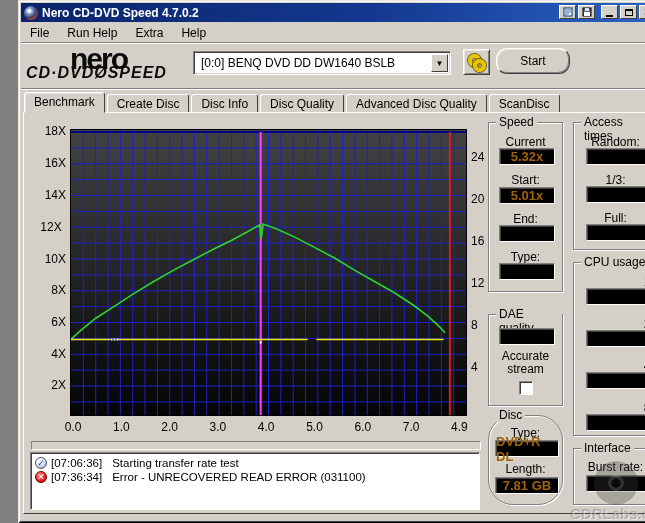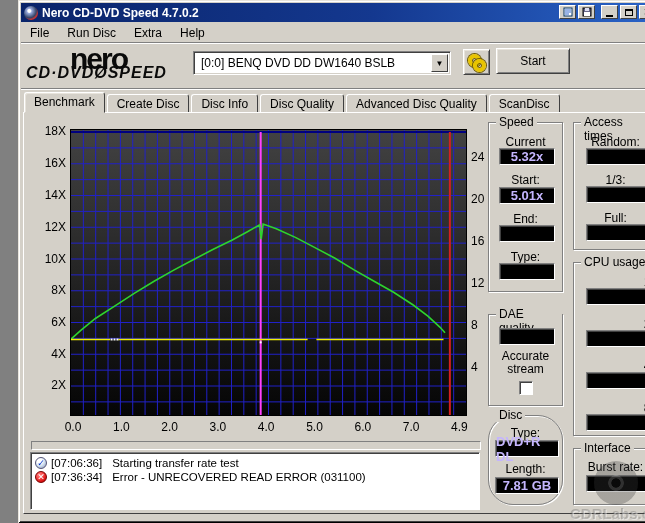--- a/index.html
+++ b/index.html
@@ -41,21 +41,21 @@
   .plot{position:absolute;left:52px;top:129px;width:397px;height:287px;
        background:linear-gradient(#424242 0%,#2e2e2e 35%,#111 80%,#050505 100%);
        border:1px solid #000;}
   .ylab{position:absolute;width:30px;text-align:right;font-size:12px;color:#000;}
   .yrlab{position:absolute;width:24px;text-align:left;font-size:12px;color:#000;}
   .xlab{position:absolute;font-size:12px;color:#000;text-align:center;width:30px;}
   .gbox{position:absolute;border:1px solid #808080;box-shadow:inset 1px 1px 0 #fff,1px 1px 0 #fff;}
   .gbox>.glabel{position:absolute;top:-8px;left:7px;background:#d4d0c8;padding:0 3px;font-size:12px;color:#000;}
   .flabel{position:absolute;width:100%;text-align:center;font-size:12px;color:#000;}
   .fval{position:absolute;background:#000;border:1px solid;border-color:#808080 #fff #fff #808080;
-       box-shadow:inset 1px 1px 0 #404040;color:#c4b5fd;font-size:13px;font-weight:bold;
+       box-shadow:inset 1px 1px 0 #404040;color:#a16207;font-size:13px;font-weight:bold;
        display:flex;align-items:center;justify-content:center;}
   .check{position:absolute;width:14px;height:14px;background:#fff;border:1px solid;
        border-color:#808080 #fff #fff #808080;box-shadow:inset 1px 1px 0 #404040;}
   .progress{position:absolute;left:13px;top:441px;width:450px;height:9px;background:#d4d0c8;
        border:1px solid;border-color:#808080 #fff #fff #808080;}
   .log{position:absolute;left:12px;top:452px;width:450px;height:58px;background:#fff;
        border:1px solid;border-color:#808080 #fff #fff #808080;box-shadow:inset 1px 1px 0 #404040;
        font-size:11.5px;color:#000;padding:3px 2px;}
   .logrow{display:flex;align-items:center;height:14px;white-space:nowrap;}
   .logrow .t{margin-right:10px;}
@@ -104,39 +104,39 @@
         <span style="width:8px;height:7px;border:1px solid #000;border-top-width:2px;display:block"></span>
       </div>
       <div class="tbtn">
         <span style="font-size:12px;line-height:10px;">×</span>
       </div>
     </div>
   </div>
 
   <div class="menubar">
     <span>File</span>
-    <span>Run Disc</span>
+    <span>Run Help</span>
     <span>Extra</span>
     <span>Help</span>
   </div>
   <div class="etch" style="top:42px"></div>
 
   <div class="logo1">nero</div>
   <div class="logo2">
     <span>CD·DVD</span><span>Ø</span><span>SPEED</span>
   </div>
   <div class="combo">
     <span>[0:0]   BENQ DVD DD DW1640 BSLB</span>
     <div class="arrow">▼</div>
   </div>
   <div class="btn" style="left:445px;top:49px;width:27px;height:26px;">
     <span class="donut" style="left:4px;top:4px;"></span>
     <span class="donut" style="left:9px;top:9px;"></span>
   </div>
-  <div class="btn" style="left:478px;top:48px;width:74px;height:26px;">
+  <div class="btn" style="left:478px;top:48px;width:74px;height:26px;border-radius:11px;">
     <span>Start</span>
   </div>
   <div class="etch" style="top:88px"></div>
 
   <div class="tabs">
     <div class="tab active">Benchmark</div>
     <div class="tab">Create Disc</div>
     <div class="tab">Disc Info</div>
     <div class="tab">Disc Quality</div>
     <div class="tab">Advanced Disc Quality</div>
@@ -205,21 +205,21 @@
         <line x1="39.57549504950495" y1="209.48625" x2="41.57549504950495" y2="209.48625" stroke="#fff" stroke-width="2"></line>
         <line x1="42.508663366336634" y1="209.48625" x2="44.508663366336634" y2="209.48625" stroke="#fff" stroke-width="2"></line>
         <line x1="45.44183168316832" y1="209.48625" x2="47.44183168316832" y2="209.48625" stroke="#fff" stroke-width="2"></line>
         <line x1="188.67821782178217" y1="212.34375" x2="190.67821782178217" y2="212.34375" stroke="#fff" stroke-width="2"></line>
       </svg>
   </div>
   <div id="axis-layer">
       <span class="ylab" style="left: 18px; top: 124px;">18X</span>
       <span class="ylab" style="left: 18px; top: 156px;">16X</span>
       <span class="ylab" style="left: 18px; top: 188px;">14X</span>
-      <span class="ylab" style="left: 18px; top: 220px;">12X</span>
+      <span class="ylab" style="left: 18px; top: 220px; text-align: center;">12X</span>
       <span class="ylab" style="left: 18px; top: 252px;">10X</span>
       <span class="ylab" style="left: 18px; top: 283px;">8X</span>
       <span class="ylab" style="left: 18px; top: 315px;">6X</span>
       <span class="ylab" style="left: 18px; top: 347px;">4X</span>
       <span class="ylab" style="left: 18px; top: 378px;">2X</span>
       <span class="yrlab" style="left: 453px; top: 150px;">24</span>
       <span class="yrlab" style="left: 453px; top: 192px;">20</span>
       <span class="yrlab" style="left: 453px; top: 234px;">16</span>
       <span class="yrlab" style="left: 453px; top: 276px;">12</span>
       <span class="yrlab" style="left: 453px; top: 318px;">8</span>

